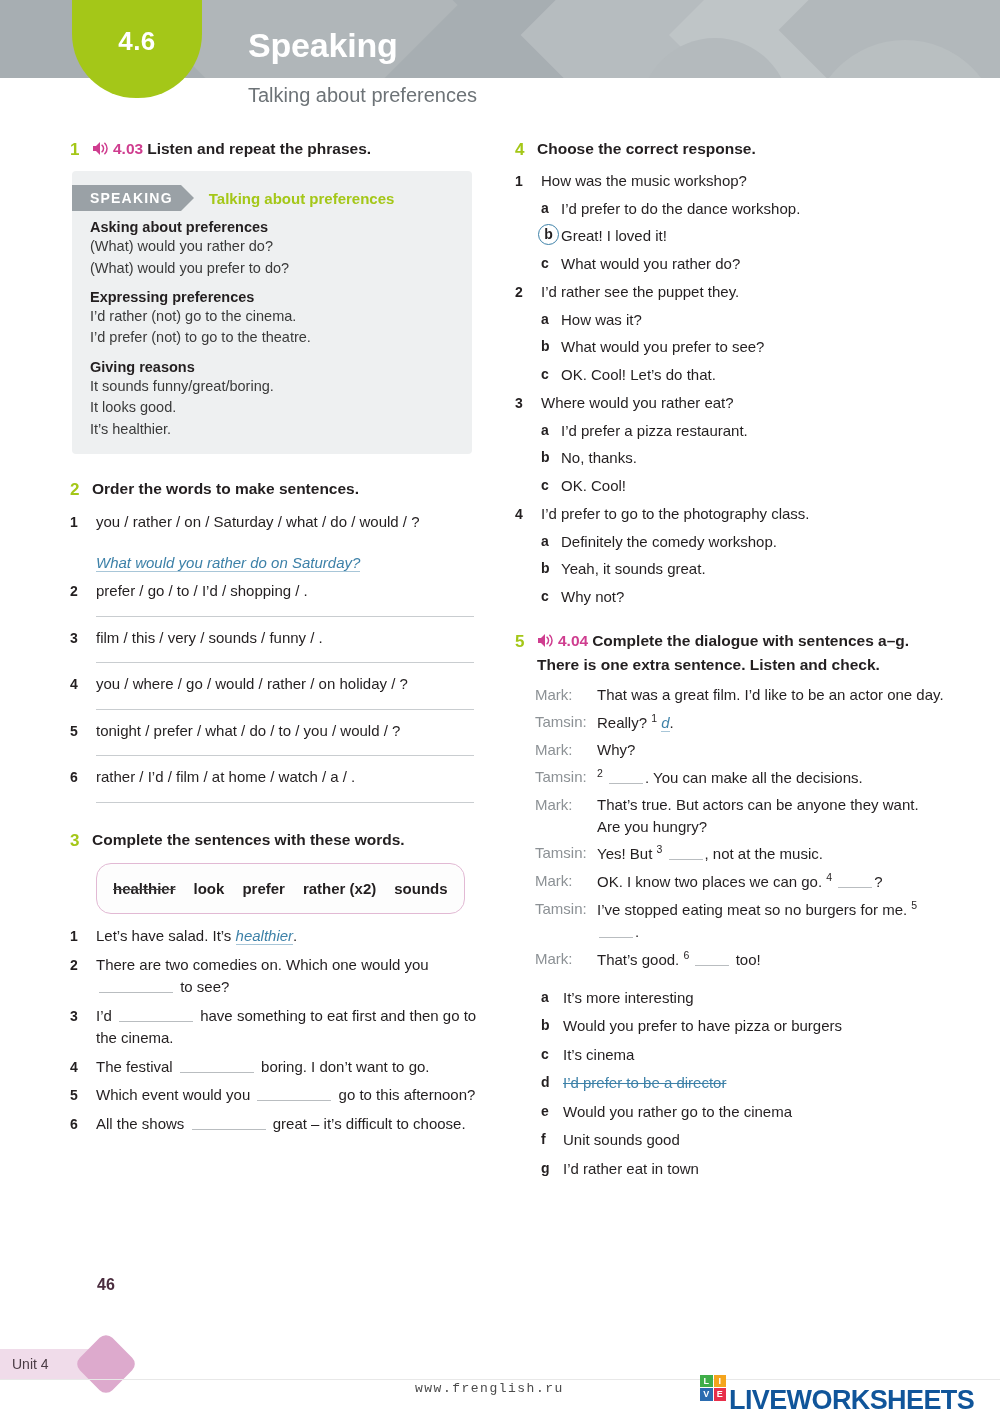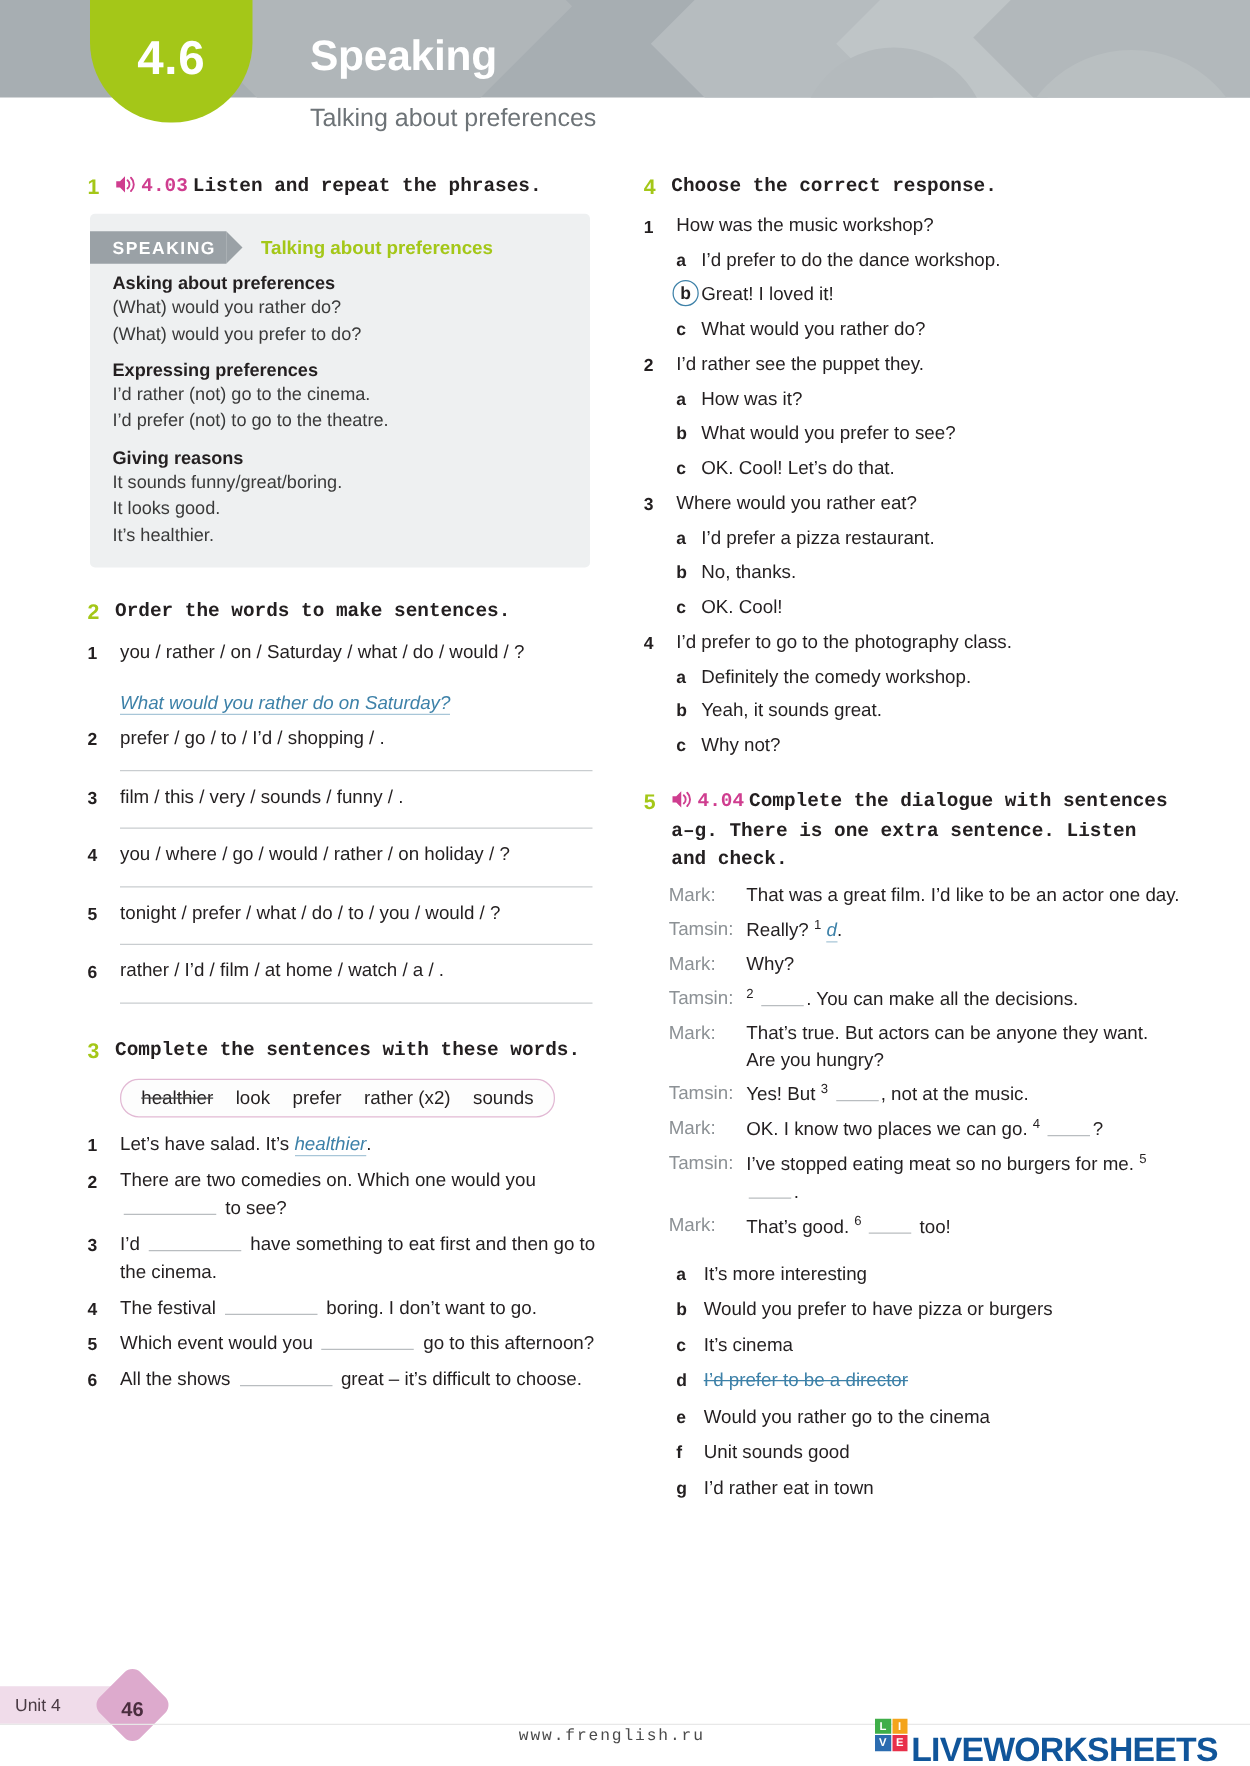--- a/index.html
+++ b/index.html
@@ -18,41 +18,41 @@
   .hdr-l4{left:180px;top:-110px;width:230px;height:230px;background:#b0b6b9;transform:rotate(45deg);}
   .hdr-arc{position:absolute;left:810px;top:40px;width:190px;height:190px;border-radius:95px 95px 0 0;background:#b9bfc1;}
   .hdr-arc2{position:absolute;left:640px;top:38px;width:150px;height:150px;border-radius:75px 75px 0 0;background:#b4babd;}
 
   .green-badge{
     position:absolute;left:72px;top:-66px;width:130px;height:164px;
     background:#a4c718;border-radius:16px 16px 64px 64px;z-index:5;
   }
   .unit-num{
     position:absolute;left:72px;top:26px;width:130px;text-align:center;
-    font-size:38px;font-weight:bold;color:#ffffff;z-index:6;letter-spacing:0.5px;
+    font-size:26px;font-weight:bold;color:#ffffff;z-index:6;letter-spacing:0.5px;
   }
   .hdr-title{
     position:absolute;left:248px;top:26px;font-size:34px;font-weight:bold;
     color:#ffffff;z-index:6;letter-spacing:-0.2px;
   }
   .hdr-sub{
     position:absolute;left:248px;top:84px;font-size:20px;color:#6d7377;z-index:6;
   }
 
   
   .col-left{position:absolute;left:70px;top:138px;width:410px;}
   .col-right{position:absolute;left:515px;top:138px;width:430px;}
 
   
   .ex{margin-bottom:4px;}
   .ex-head{display:flex;align-items:flex-start;font-size:15.5px;line-height:1.42;}
   .ex-num{
     color:#a4c718;font-weight:bold;font-size:17px;width:22px;flex:0 0 22px;
   }
-  .ex-title{font-weight:bold;color:#231f20;flex:1;font-family:Liberation Mono, monospace;}
+  .ex-title{font-weight:bold;color:#231f20;flex:1;}
 
   .spk-icon{display:inline-block;vertical-align:-2px;margin-right:4px;}
   .track{color:#cf3d8f;font-weight:bold;margin-right:4px;}
 
   
   .spk-box{
     margin:9px 0 0 2px;width:400px;background:#eef0f1;
     border-radius:4px;padding:0 0 14px 0;position:relative;
   }
   .spk-tagwrap{display:flex;align-items:center;padding:14px 0 8px 0;}
@@ -84,21 +84,21 @@
     margin:0 3px;vertical-align:-1px;
   }
   .gap-s{
     display:inline-block;border-bottom:1.2px solid #b9bdc0;width:34px;height:11px;
     margin:0 2px;vertical-align:-1px;
   }
 
   
   .wordbank{
     margin:10px 0 2px 26px;border:1.6px solid #e2b9d4;border-radius:15px;
-    padding:6px 16px;display:inline-block;font-size:15px;background:#fdfdfd;
+    padding:16px 16px;display:inline-block;font-size:15px;background:#fdfdfd;font-weight:bold;
   }
   .wordbank span{margin-right:18px;}
   .wordbank span:last-child{margin-right:0;}
   .struck{text-decoration:line-through;text-decoration-color:#4a4a4a;}
 
   
   .mcq{display:flex;font-size:15px;line-height:1.5;margin-top:5px;padding-left:26px;}
   .mcq-l{width:20px;flex:0 0 20px;font-weight:bold;font-size:14px;}
   .mcq-l.circled{position:relative;}
   .mcq-l.circled i{
@@ -124,21 +124,21 @@
     position:absolute;left:0;top:1349px;width:118px;height:30px;background:#f0dcea;
   }
   .footer-unit{
     position:absolute;left:12px;top:1356px;font-size:14px;color:#4a3b44;
   }
   .footer-diamond{
     position:absolute;left:83px;top:1341px;width:46px;height:46px;background:#ddaacd;
     transform:rotate(45deg);border-radius:9px;
   }
   .footer-page{
-    position:absolute;left:83px;top:1360px;width:46px;text-align:center;
+    position:absolute;left:83px;top:1276px;width:46px;text-align:center;
     font-size:16px;font-weight:bold;color:#4a2d3e;z-index:3;
   }
   .footer-rule{position:absolute;left:0;top:1379px;width:1000px;height:1px;background:#e8e8e8;}
   .footer-url{
     position:absolute;left:415px;top:1381px;font-family:"Liberation Mono", monospace;
     font-size:13px;color:#4a4a4a;letter-spacing:1.5px;
   }
   .lw{position:absolute;left:700px;top:1359px;display:flex;align-items:center;}
   .lw-grid{
     width:26px;height:26px;display:grid;grid-template-columns:1fr 1fr;grid-template-rows:1fr 1fr;

